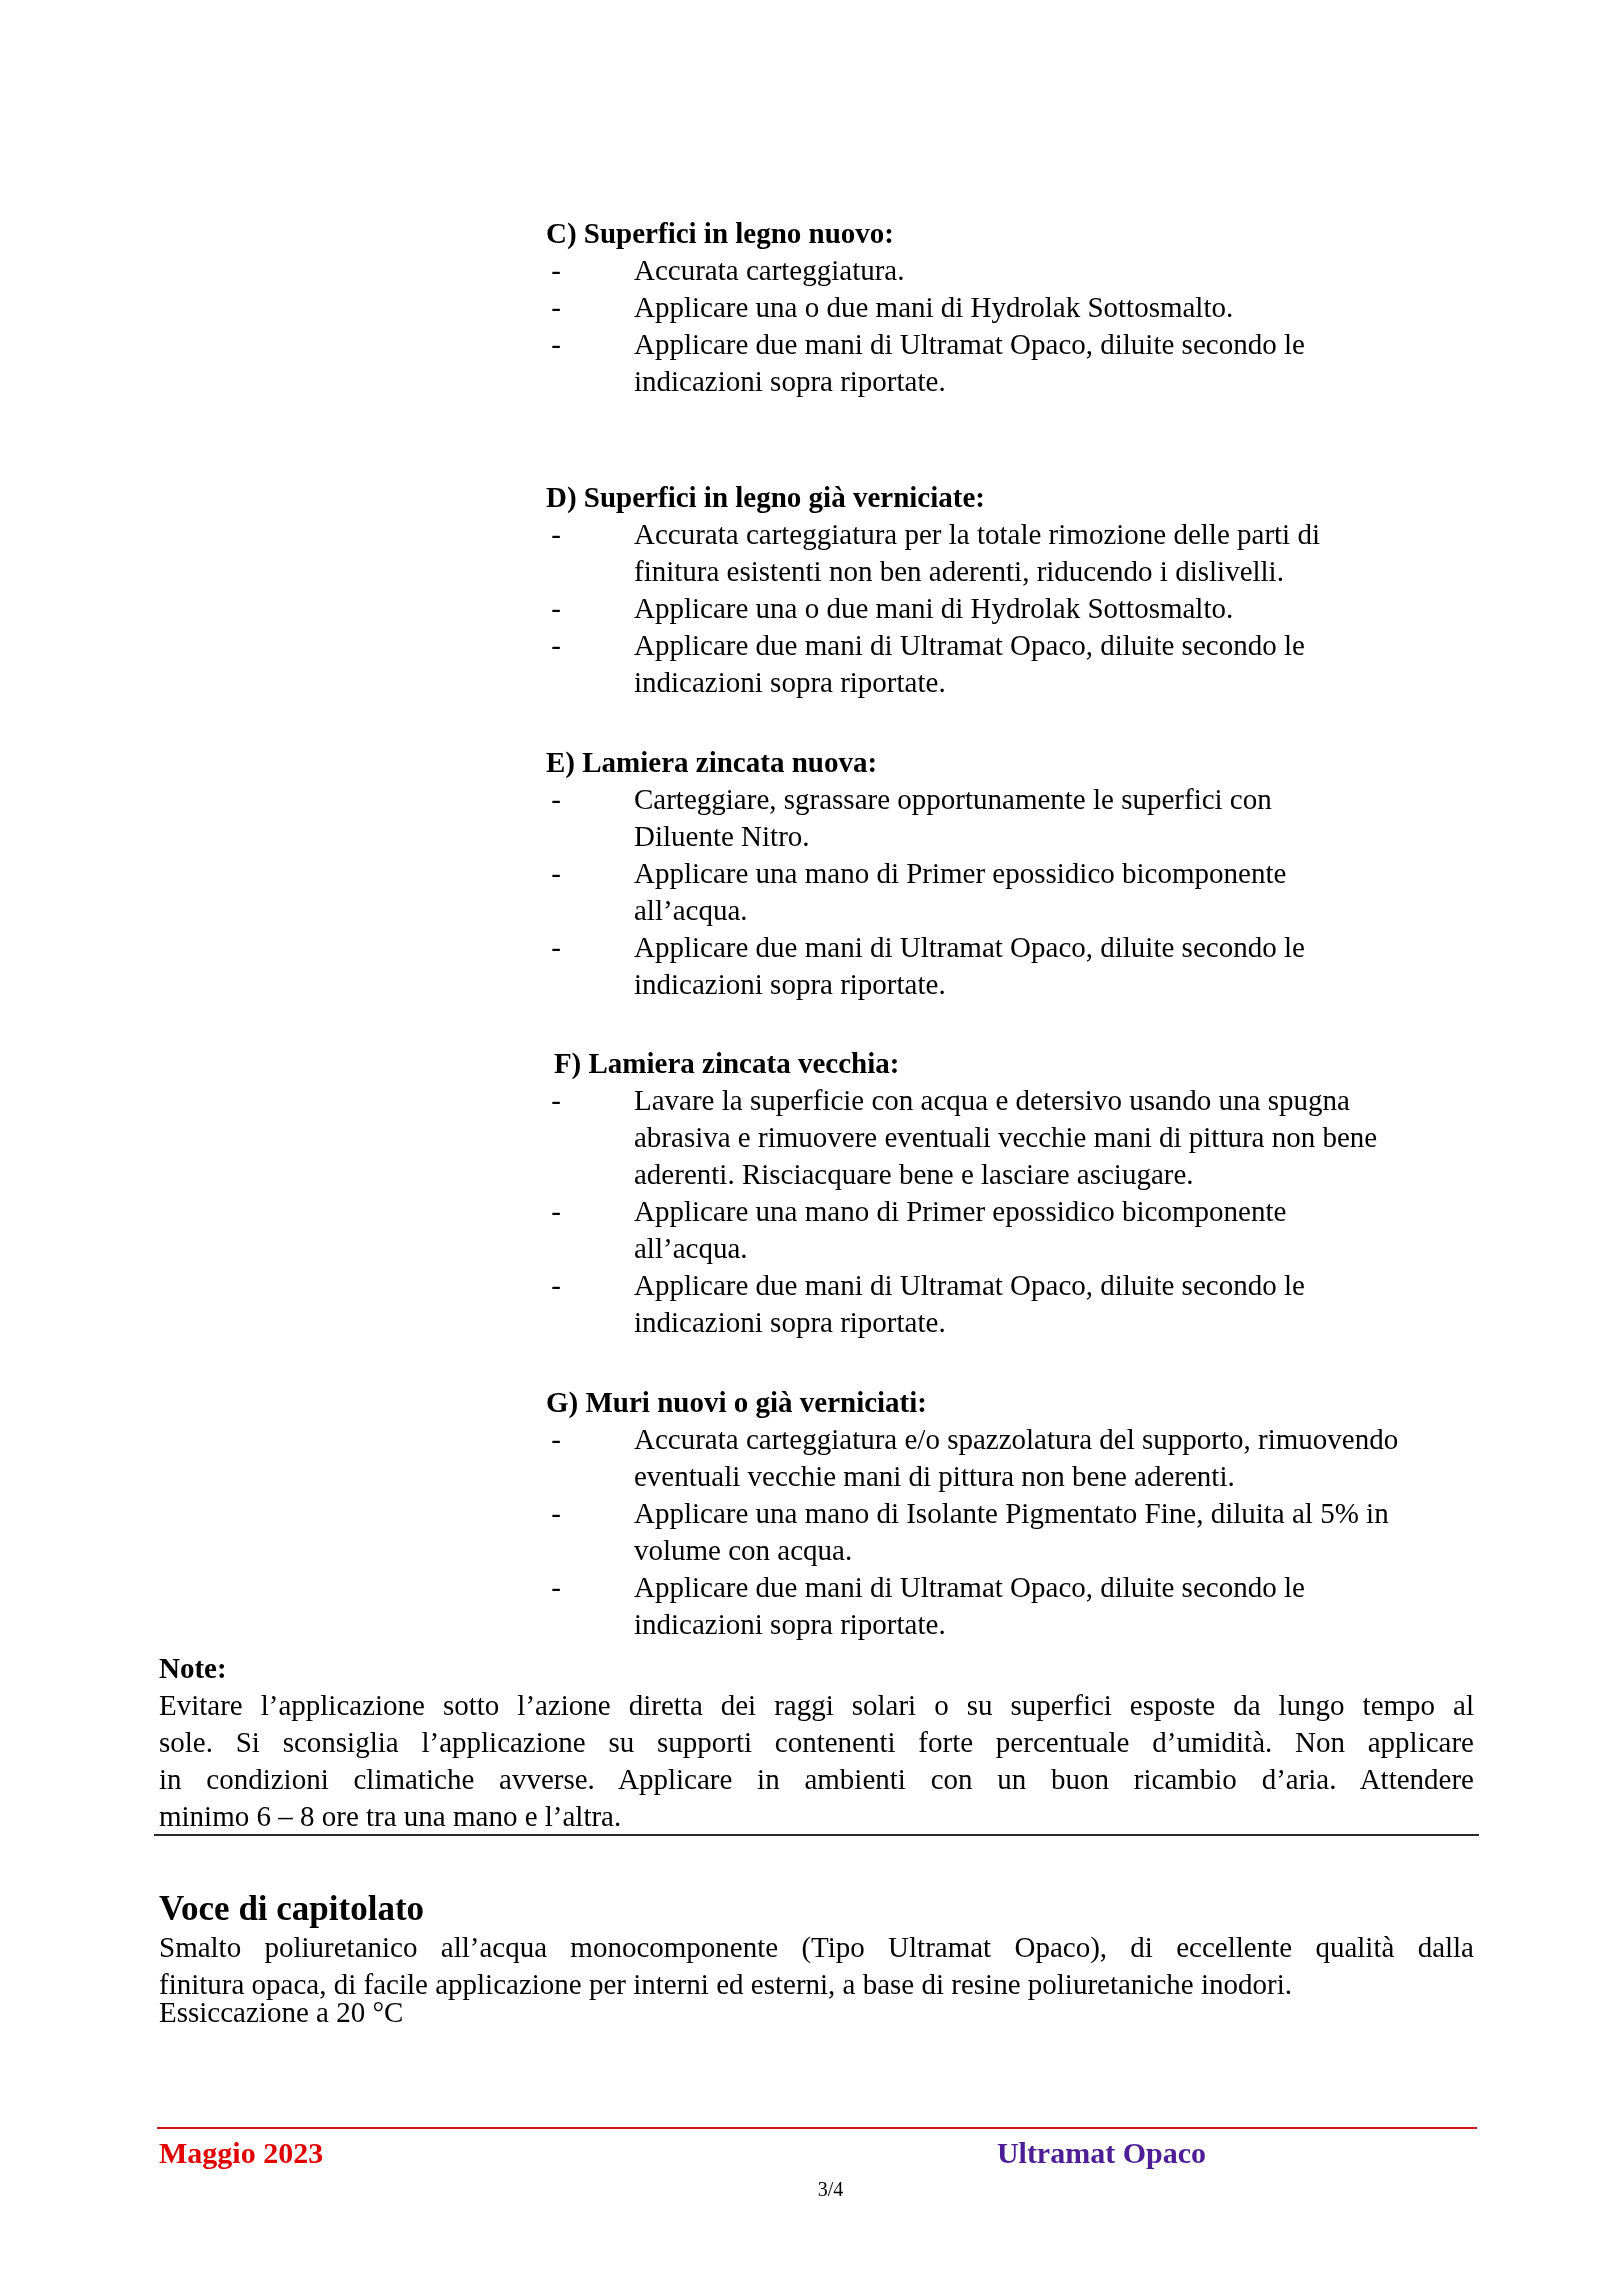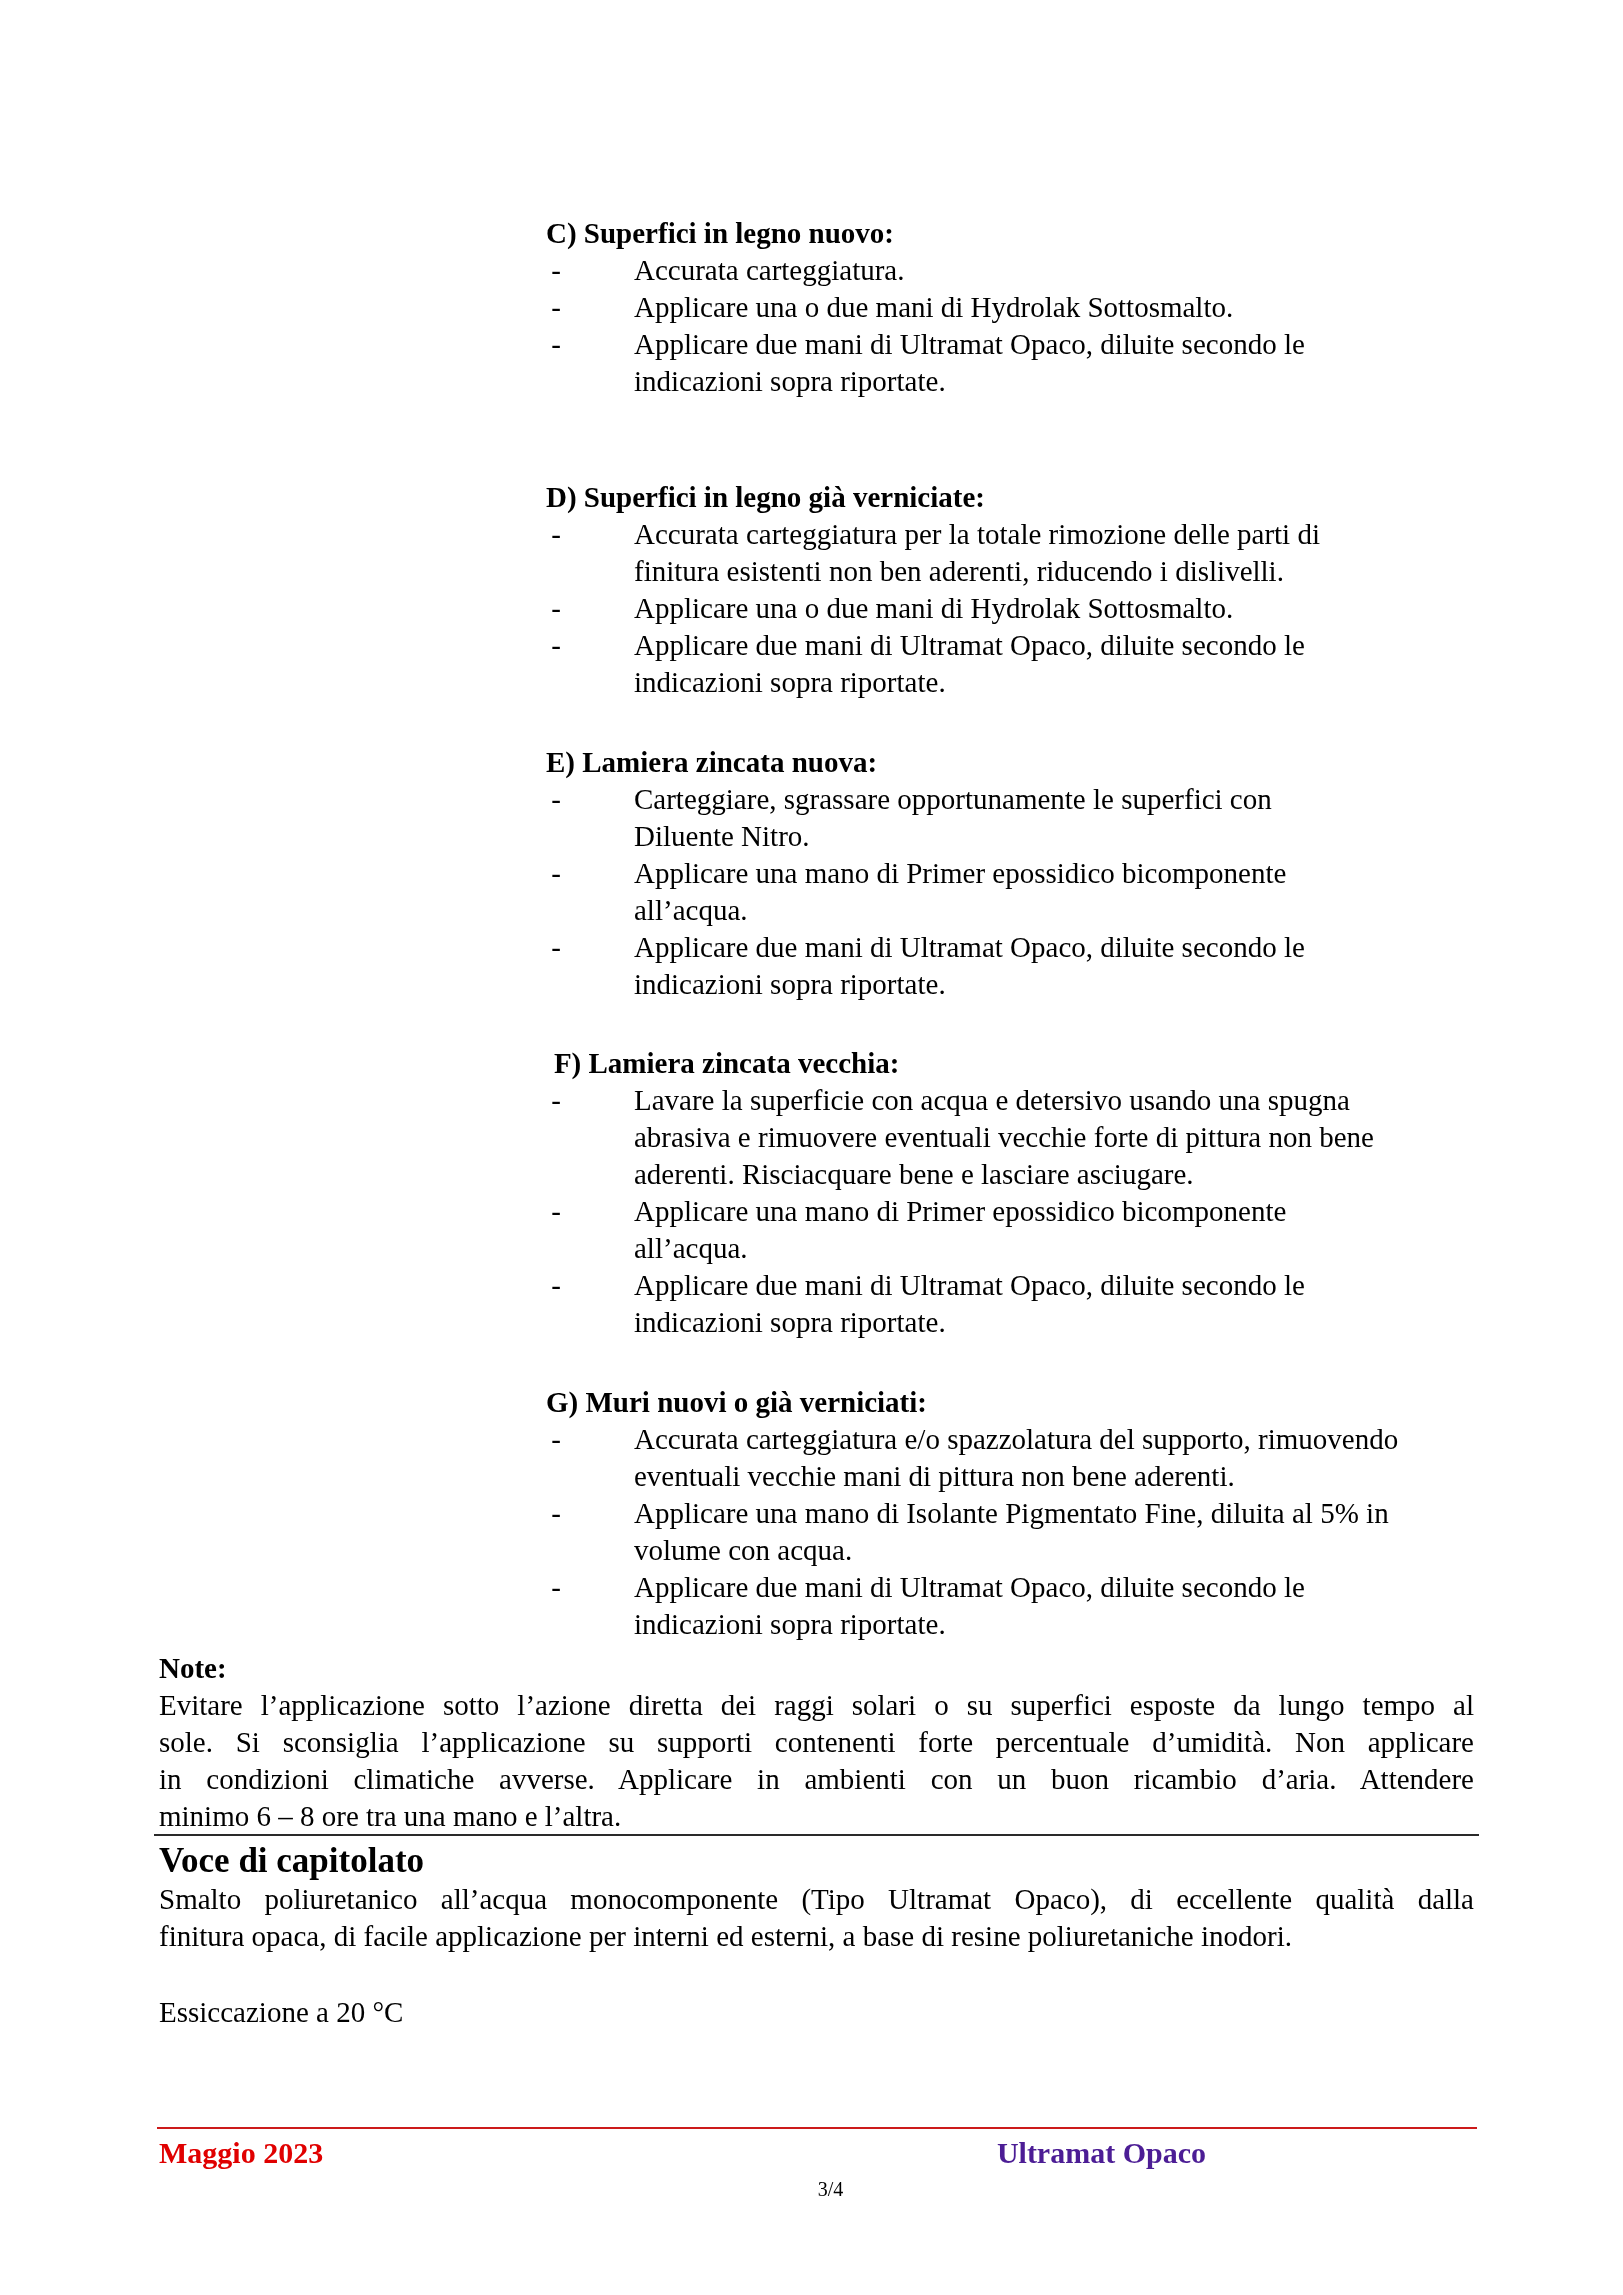--- a/index.html
+++ b/index.html
@@ -11,21 +11,21 @@
   .sec-title { font-weight: bold; font-size: 29px; line-height: 37px; height: 37px; white-space: nowrap; }
   .item { position: relative; padding-left: 56px; font-size: 29px; line-height: 37px; }
   .item .dash { position: absolute; left: 5.2px; top: 0; }
   .line { white-space: nowrap; height: 37px; margin-left: 32px; }
   .full { position: absolute; left: 159px; width: 1315px; }
   .note-title { font-weight: bold; font-size: 29px; line-height: 37px; }
   .just { font-size: 29px; line-height: 37px; }
   .just .jl { display: block; text-align: justify; text-align-last: justify; height: 37px; white-space: nowrap; }
   .just .jl.last { text-align-last: left; }
   .divider { position: absolute; left: 154px; width: 1325px; height: 2px; background: #2a2a2a; }
-  .h2 { font-weight: bold; font-size: 35px; line-height: 41px; }
+  .h2 { font-weight: bold; font-size: 35px; line-height: 41px; margin-top: 48px; }
   .footer-line { position: absolute; left: 157px; width: 1320px; height: 2px; }
   .footer-text { position: absolute; font-weight: bold; font-size: 30px; line-height: 37px; }
   .page-num { position: absolute; left: 798px; width: 65px; text-align: center; font-size: 20px; line-height: 33px; }
 </style>
 </head>
 <body>
 
 <div class="page">
 
   <div class="col" id="sections" style="top:215px;">
@@ -78,21 +78,21 @@
           <span class="dash">-</span>
           <div class="line">Applicare due mani di Ultramat Opaco, diluite secondo le</div>
           <div class="line">indicazioni sopra riportate.</div>
         </div>
       </div>
       <div class="sec" style="top: 830px;">
         <div class="sec-title" style="padding-left: 7.9px;">F) Lamiera zincata vecchia:</div>
         <div class="item">
           <span class="dash">-</span>
           <div class="line">Lavare la superficie con acqua e detersivo usando una spugna</div>
-          <div class="line">abrasiva e rimuovere eventuali vecchie forte di pittura non bene</div>
+          <div class="line">abrasiva e rimuovere eventuali vecchie mani di pittura non bene</div>
           <div class="line">aderenti. Risciacquare bene e lasciare asciugare.</div>
         </div>
         <div class="item">
           <span class="dash">-</span>
           <div class="line">Applicare una mano di Primer epossidico bicomponente</div>
           <div class="line">all’acqua.</div>
         </div>
         <div class="item">
           <span class="dash">-</span>
           <div class="line">Applicare due mani di Ultramat Opaco, diluite secondo le</div>

